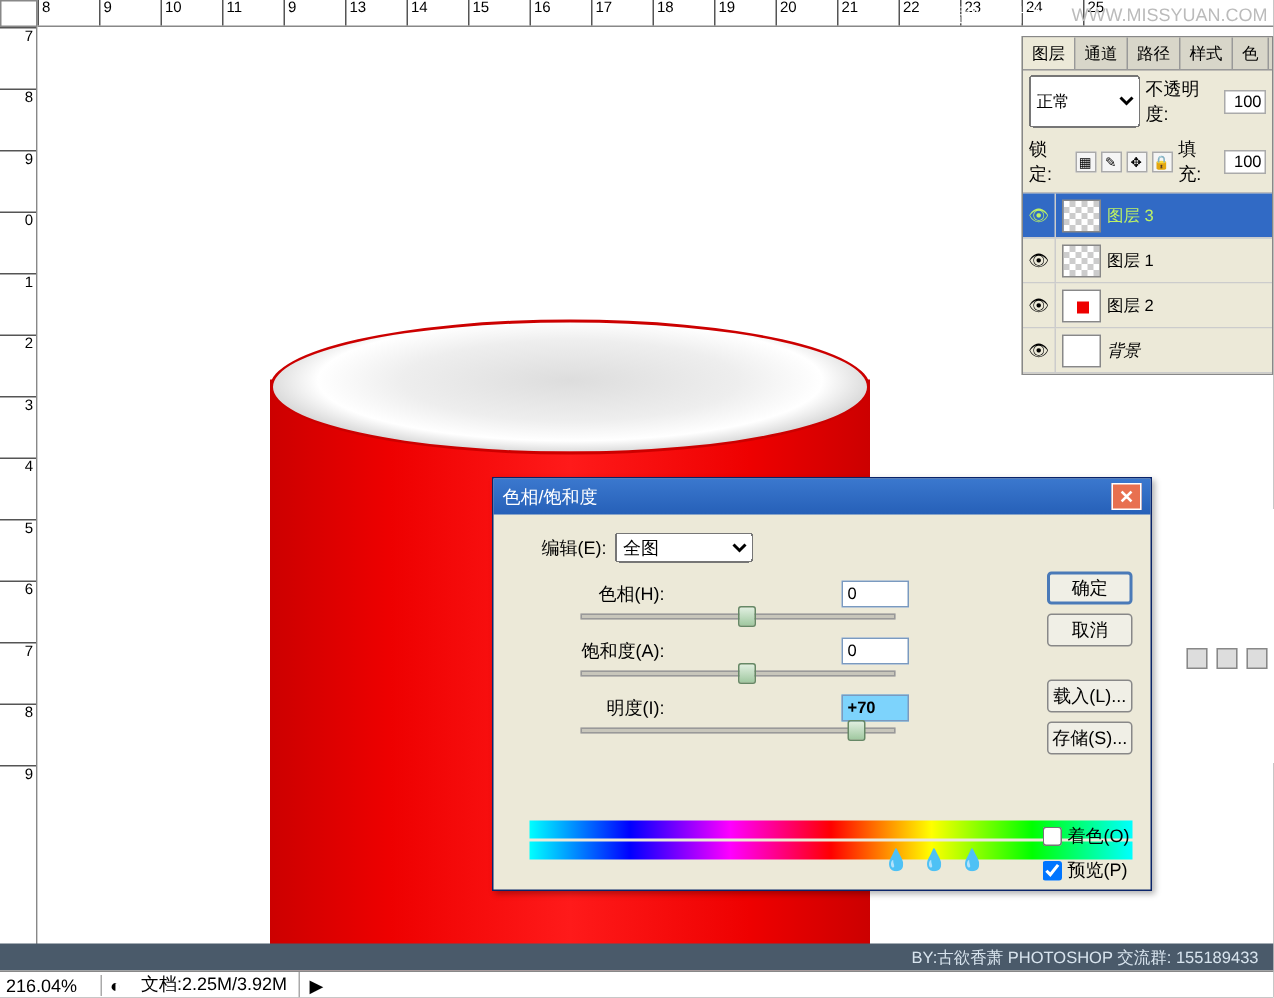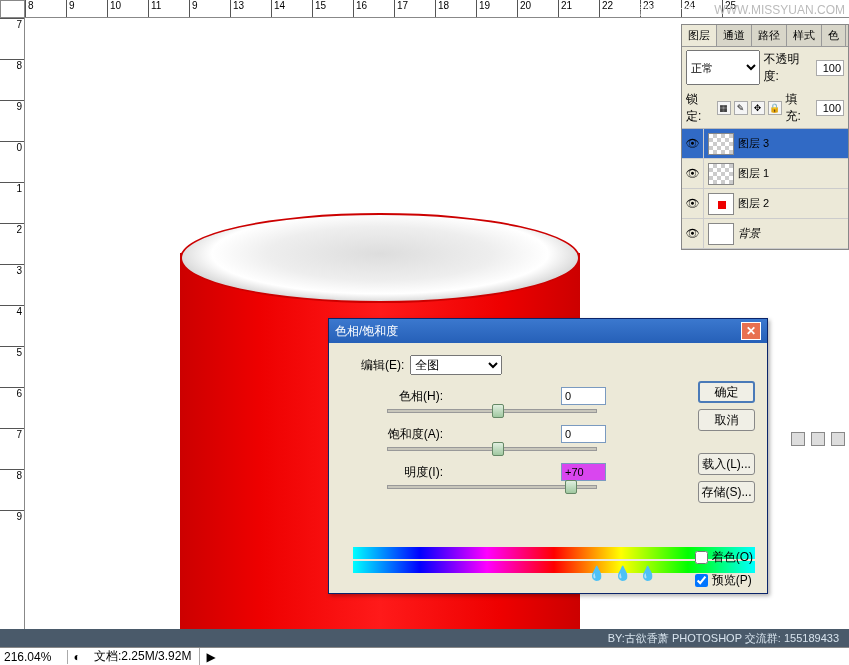--- a/index.html
+++ b/index.html
@@ -25,21 +25,21 @@
 .lp-tab { padding: 3px 6px; border-right: 1px solid #999; font-size: 11px; }
 .lp-tab.active { background: #ece9d8; }
 .lp-row1 { display: flex; align-items: center; padding: 3px 4px; gap: 4px; }
 .lp-row1 select { width: 78px; height: 35px; font-size: 11px; }
 .lp-row2 { display: flex; align-items: center; padding: 3px 4px; gap: 4px; border-bottom: 1px solid #bbb; }
 .lp-lockicons { display: flex; gap: 3px; }
 .lp-lockicons span { width: 14px; height: 14px; border: 1px solid #aaa; background: #f5f5f5; display: inline-flex; align-items: center; justify-content: center; font-size: 9px; }
 .lp-val { border: 1px solid #aaa; width: 28px; height: 16px; font-size: 11px; padding: 0 2px; text-align: right; background: #fff; }
 
 .layer-row { display: flex; align-items: center; height: 30px; border-bottom: 1px solid #ccc; background: #ece9d8; }
-.layer-row.selected { background: #316ac5; color: #000000; }
+.layer-row.selected { background: #316ac5; color: #bef264; }
 .layer-eye { width: 22px; height: 30px; border-right: 1px solid #ccc; display: flex; align-items: center; justify-content: center; }
 .layer-eye::before { content: "👁"; font-size: 11px; }
 .layer-thumb { width: 26px; height: 22px; margin: 0 4px; border: 1px solid #888; background: #fff; }
 .layer-thumb.checker { background: repeating-conic-gradient(#ccc 0 25%, #fff 0 50%) 0 0/8px 8px; }
 .layer-thumb.reddot { background: #fff; position: relative; }
 .layer-thumb.reddot::after { content: ""; position: absolute; left: 9px; top: 7px; width: 8px; height: 8px; background: #e00; }
 .layer-name { font-size: 11px; }
 .layer-name.italic { font-style: italic; }
 
 
@@ -48,21 +48,21 @@
 .dlg-title-text { flex: 1; font-weight: normal; font-size: 12px; }
 .dlg-close { width: 20px; height: 18px; background: #e87050; border: 1px solid #fff; color: #fff; display: flex; align-items: center; justify-content: center; font-weight: bold; cursor: pointer; }
 .dlg-body { padding: 12px 0 10px 12px; position: relative; }
 .edit-row { display: flex; align-items: center; margin-bottom: 12px; margin-left: 20px; }
 .edit-row label { margin-right: 6px; }
 .edit-row select { width: 92px; height: 20px; }
 
 .slider-row { display: flex; align-items: center; margin: 8px 0 4px 0; }
 .slider-label { width: 110px; text-align: right; padding-right: 8px; }
 .slider-input { width: 45px; height: 18px; border: 1px solid #7a9ac0; text-align: left; padding: 0 3px; font-size: 11px; }
-.slider-input.hl { background: #d946ef; }
+.slider-input.hl { background: #7dd3fc; font-weight: bold; }
 .slider-track { margin: 2px 0 12px 46px; width: 210px; height: 4px; background: #c8c6bb; border: 1px solid #999; position: relative; }
 .slider-thumb { position: absolute; top: -6px; width: 12px; height: 14px; background: linear-gradient(#e0efe0, #a0c8a0); border: 1px solid #668866; border-radius: 2px; }
 
 .right-btns { position: absolute; top: 38px; right: 12px; display: flex; flex-direction: column; gap: 6px; width: 78px; }
 .right-btns button { height: 22px; background: #f0efe6; border: 1px solid #888; border-radius: 3px; font-size: 12px; cursor: pointer; margin-left: 21px; }
 .right-btns button.primary { border: 2px solid #4a7ab8; }
 
 .check-row { position: absolute; right: 14px; top: 206px; display: flex; flex-direction: column; gap: 6px; }
 .check-row label { display: flex; align-items: center; gap: 4px; font-size: 12px; }
 

